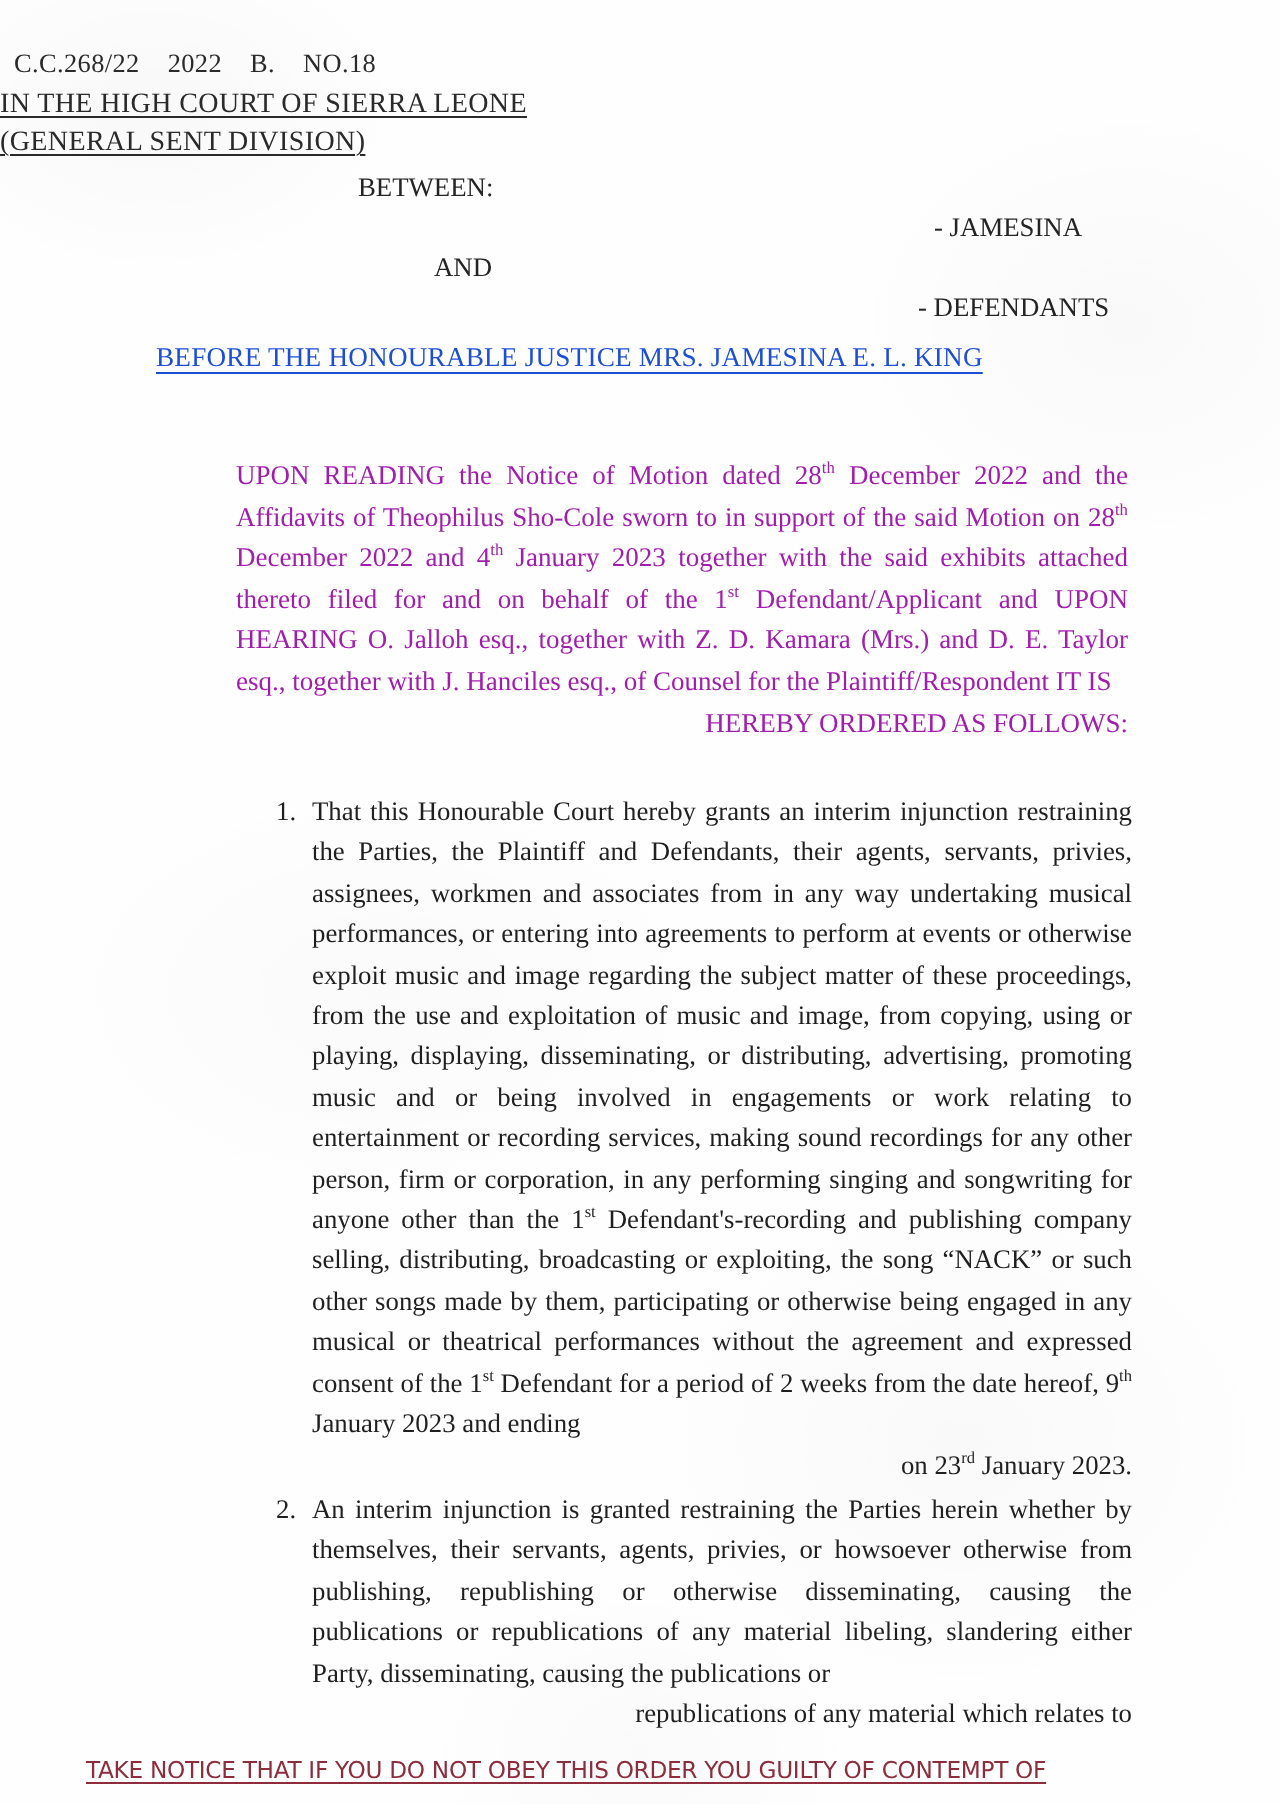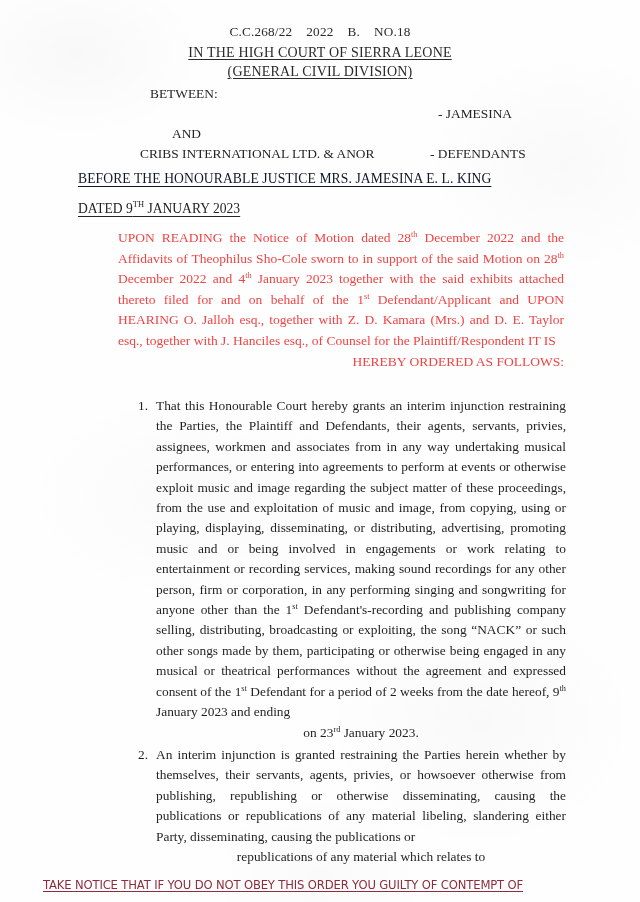--- a/index.html
+++ b/index.html
@@ -32,21 +32,21 @@
   .content {
     position: absolute;
     inset: 0;
   }
 
   
   .caption-line {
     position: absolute;
     left: 0;
     right: 0;
-    text-align: center;
+    text-align: left;
     font-size: 13.2px;
     letter-spacing: 0.2px;
     color: #2a2a2a;
   }
   .caption-number { top: 24px; }
   .caption-number .seg { margin: 0 7px; }
   .court-line {
     top: 45px;
     font-size: 14px;
   }
@@ -62,47 +62,48 @@
   }
 
   
   .parties {
     position: absolute;
     top: 84px;
     left: 0;
     right: 0;
     font-size: 13.4px;
     color: #242424;
+    padding-left: 29px;
   }
   .party-row {
     position: relative;
     height: 20px;
     line-height: 20px;
   }
   .party-left { position: absolute; }
   .party-right { position: absolute; }
 
   .r-between  { left: 150px; }
   .r-plaintiff-name { left: 140px; }
   .r-plaintiff-tag  { left: 438px; }
-  .r-and { left: 172px; }
+  .r-and { left: 188px; }
   .r-defendant-name { left: 140px; }
   .r-defendant-tag  { left: 430px; }
 
   
   .judge-line {
     position: absolute;
     top: 171px;
     left: 78px;
     font-size: 13.6px;
     letter-spacing: 0.1px;
     text-decoration: underline;
     text-underline-offset: 2.5px;
     text-decoration-thickness: 1px;
-    color: #0f172a;
+    color: #1d4ed8;
   }
   .date-line {
     position: absolute;
     top: 201px;
     left: 78px;
     font-size: 13.6px;
     text-decoration: underline;
     text-underline-offset: 2.5px;
     text-decoration-thickness: 1px;
     color: #232323;
@@ -116,21 +117,21 @@
   
   .preamble {
     position: absolute;
     top: 228px;
     left: 118px;
     width: 446px;
     font-size: 13.5px;
     line-height: 20.6px;
     text-align: justify;
     text-justify: inter-word;
-    color: #ef4444;
+    color: #a21caf;
   }
   .preamble .tail {
     text-align: right;
   }
 
   .ordered-list {
     position: absolute;
     top: 396px;
     left: 138px;
     width: 428px;
@@ -144,21 +145,21 @@
     text-align: justify;
     text-justify: inter-word;
     margin-bottom: 2px;
   }
   .order-num {
     position: absolute;
     left: 0;
     top: 0;
   }
   .order-item .last-line {
-    text-align: center;
+    text-align: right;
   }
 
   
   .warning {
     position: absolute;
     left: 43px;
     width: 560px;
     font-family: "DejaVu Sans", sans-serif;
     font-size: 11.6px;
     line-height: 21px;
@@ -182,44 +183,40 @@
 
   <div class="caption-line caption-number">
     <span class="seg">C.C.268/22</span><span class="seg">2022</span><span class="seg">B.</span><span class="seg">NO.18</span>
   </div>
 
   <div class="caption-line court-line">
     <span class="u">IN THE HIGH COURT OF SIERRA LEONE</span>
   </div>
 
   <div class="caption-line division-line">
-    <span class="u">(GENERAL CIVIL DIVISION)</span>
+    <span class="u">(GENERAL SENT DIVISION)</span>
   </div>
 
   <div class="parties">
     <div class="party-row">
       <span class="party-left r-between">BETWEEN:</span>
     </div>
     <div class="party-row">
       <span class="party-right r-plaintiff-tag">-  JAMESINA</span>
     </div>
     <div class="party-row">
       <span class="party-left r-and">AND</span>
     </div>
     <div class="party-row">
-      <span class="party-left r-defendant-name">CRIBS INTERNATIONAL LTD. &amp; ANOR</span>
       <span class="party-right r-defendant-tag">-  DEFENDANTS</span>
     </div>
   </div>
 
   <div class="judge-line">BEFORE THE HONOURABLE JUSTICE MRS. JAMESINA E. L. KING</div>
 
-  <div class="date-line">
-    <span>DATED 9</span><sup>TH</sup><span> JANUARY 2023</span>
-  </div>
 
   <div class="preamble">
     <span>UPON READING the Notice of Motion dated 28</span><sup>th</sup><span> December 2022 and the Affidavits of Theophilus Sho-Cole sworn to in support of the said Motion on 28</span><sup>th</sup><span> December 2022 and 4</span><sup>th</sup><span> January 2023 together with the said exhibits attached thereto filed for and on behalf of the 1</span><sup>st</sup><span> Defendant/Applicant and UPON HEARING O. Jalloh esq., together with Z. D. Kamara (Mrs.) and D. E. Taylor esq., together with J. Hanciles esq., of Counsel for the Plaintiff/Respondent IT IS</span>
     <div class="tail">HEREBY ORDERED AS FOLLOWS:</div>
   </div>
 
   <div class="ordered-list">
 
     <div class="order-item">
       <span class="order-num">1.</span><span>That this Honourable Court hereby grants an interim injunction restraining the Parties, the Plaintiff and Defendants, their agents, servants, privies, assignees, workmen and associates from in any way undertaking musical performances, or entering into agreements to perform at events or otherwise exploit music and image regarding the subject matter of these proceedings, from the use and exploitation of music and image, from copying, using or playing, displaying, disseminating, or distributing, advertising, promoting music and or being involved in engagements or work relating to entertainment or recording services, making sound recordings for any other person, firm or corporation, in any performing singing and songwriting for anyone other than the 1</span><sup>st</sup><span> Defendant's-recording and publishing company selling, distributing, broadcasting or exploiting, the song “NACK” or such other songs made by them, participating or otherwise being engaged in any musical or theatrical performances without the agreement and expressed consent of the 1</span><sup>st</sup><span> Defendant for a period of 2 weeks from the date hereof, 9</span><sup>th</sup><span> January 2023 and ending</span>

